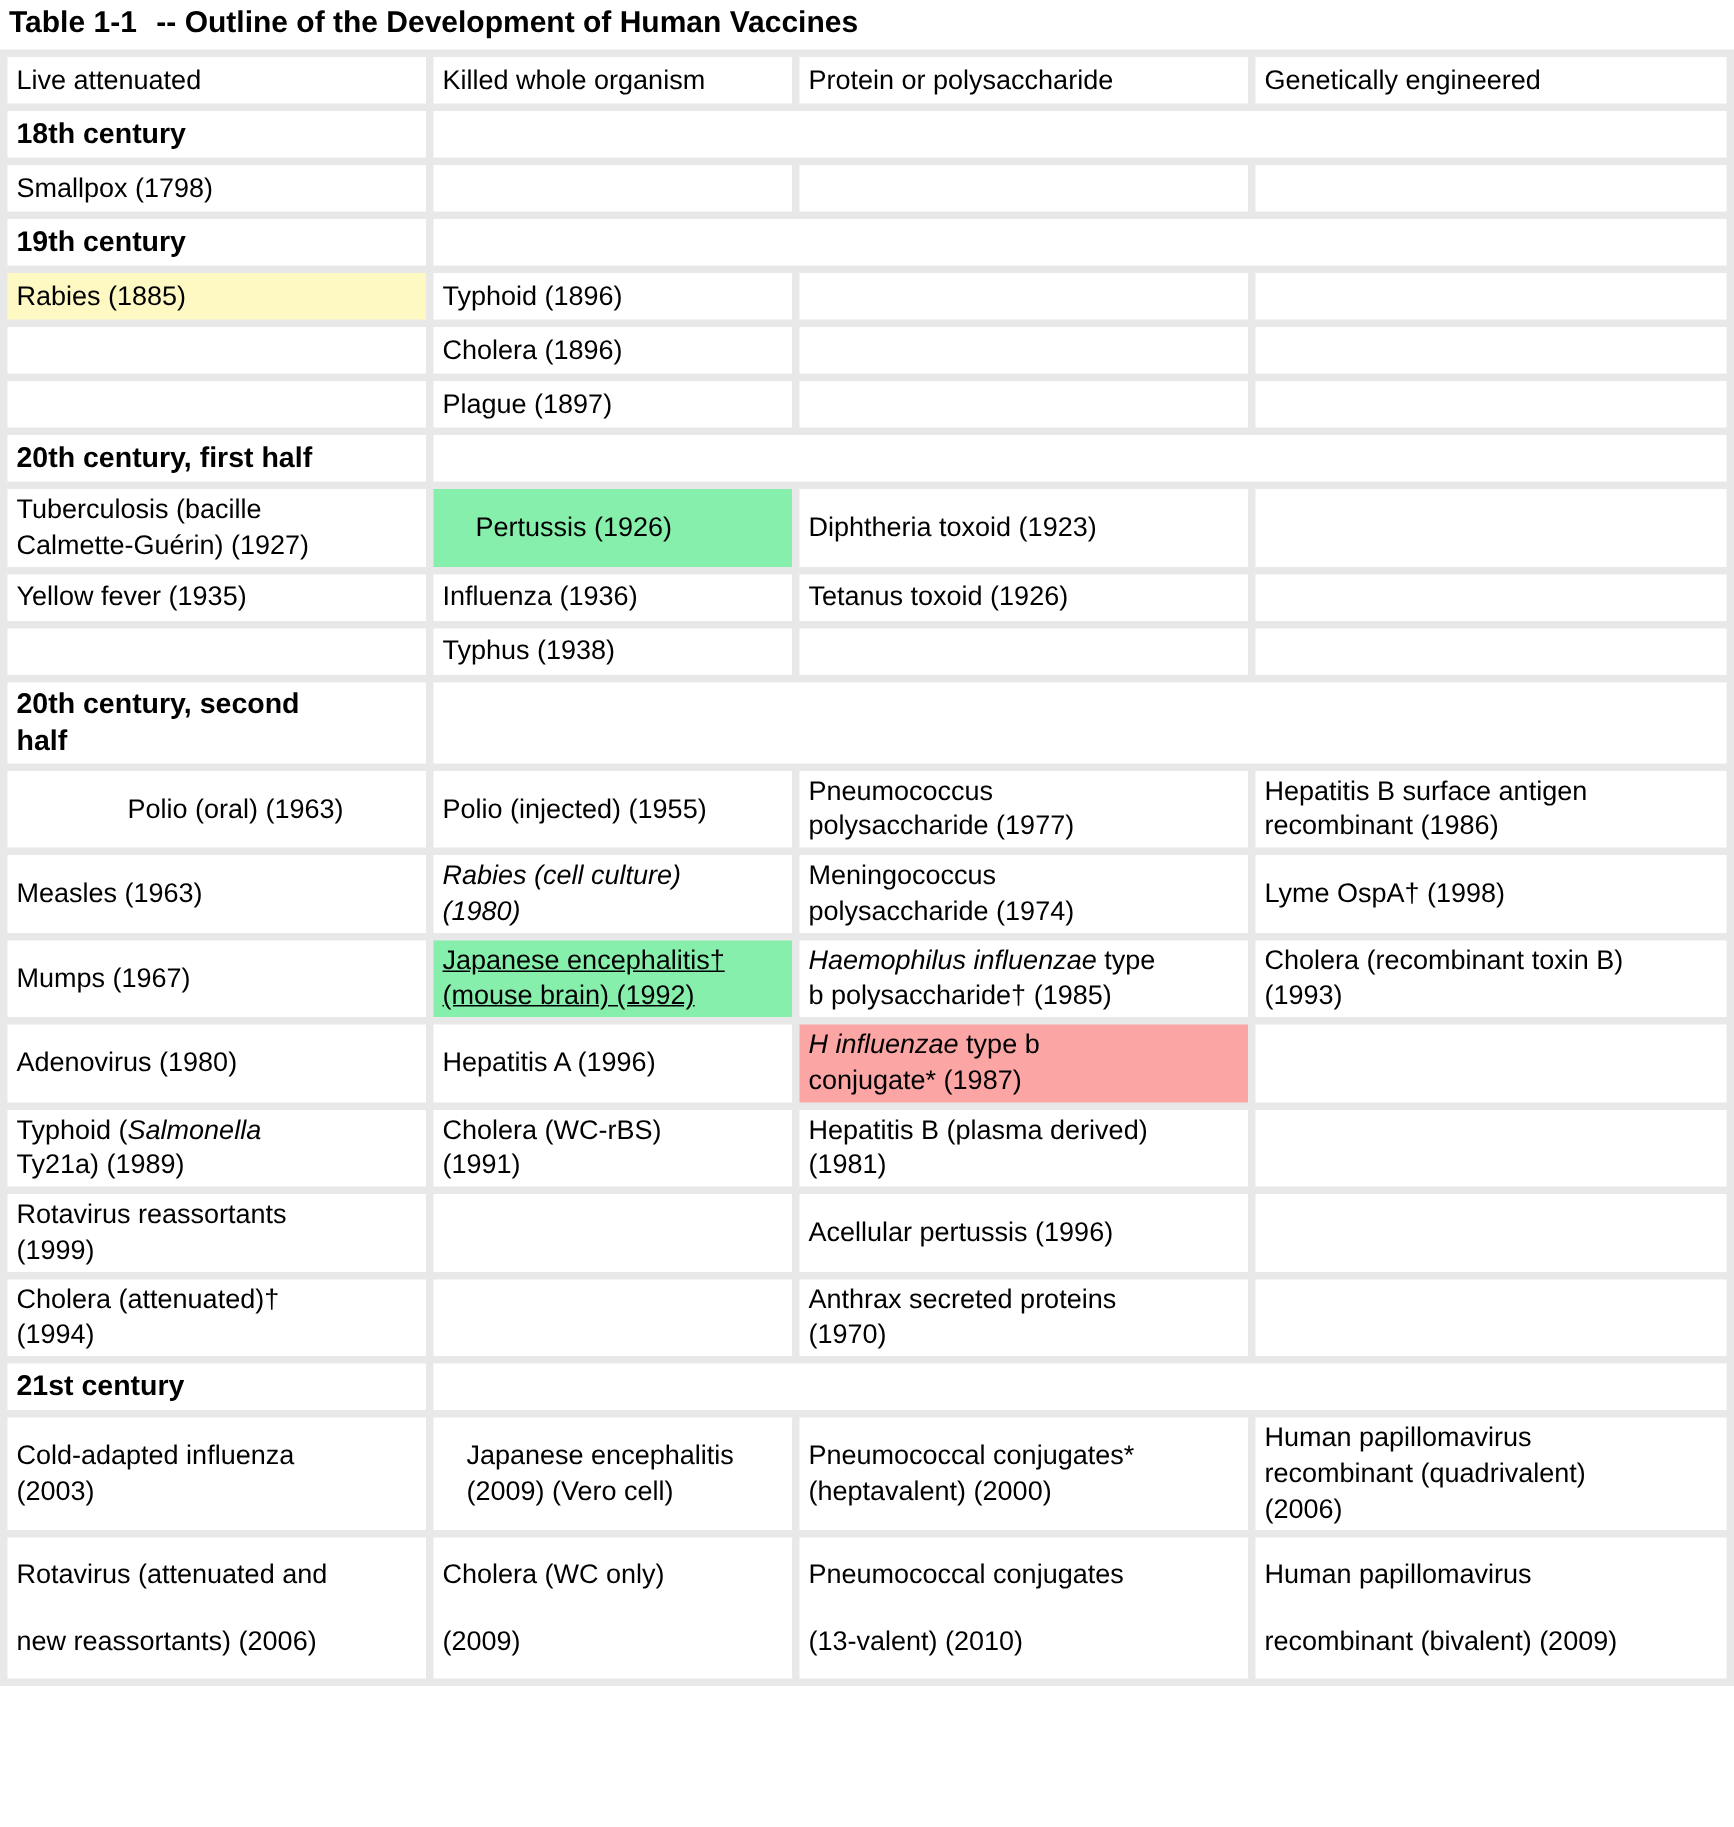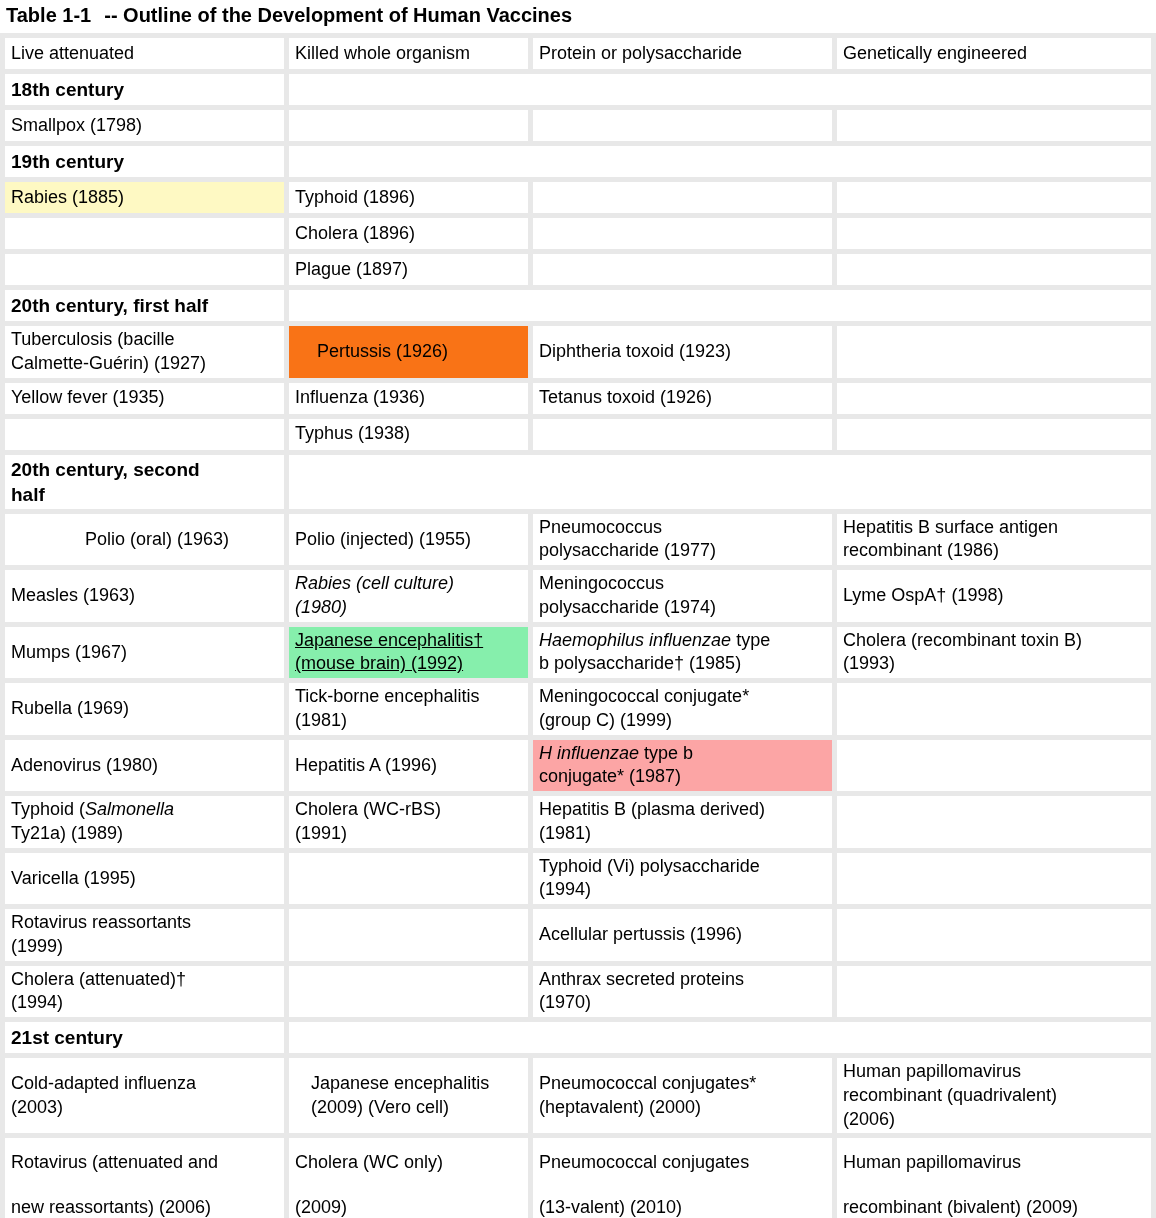--- a/index.html
+++ b/index.html
@@ -159,21 +159,21 @@
         <tr>
           <td class="section-cell" style="background: rgb(255, 255, 255);">
             <div class="cw c1">20th century, first half</div>
           </td>
           <td colspan="3" style="background: rgb(255, 255, 255);"></td>
         </tr>
         <tr>
           <td style="background: rgb(255, 255, 255);">
             <div class="cw c1">Tuberculosis (bacille Calmette-Guérin) (1927)</div>
           </td>
-          <td style="background: #f97316; padding-left: 28px;">
+          <td style="background: #86efac; padding-left: 28px;">
             <div class="cw c2">Pertussis (1926)</div>
           </td>
           <td style="background: rgb(255, 255, 255);">
             <div class="cw c3">Diphtheria toxoid (1923)</div>
           </td>
           <td style="background: rgb(255, 255, 255);">
             <div class="cw c4"></div>
           </td>
         </tr>
         <tr>
@@ -247,34 +247,20 @@
           </td>
           <td style="background: rgb(255, 255, 255);">
             <div class="cw c3"><i>Haemophilus influenzae</i><span> type b polysaccharide† (1985)</span></div>
           </td>
           <td style="background: rgb(255, 255, 255);">
             <div class="cw c4">Cholera (recombinant toxin B) (1993)</div>
           </td>
         </tr>
         <tr>
           <td style="background: rgb(255, 255, 255);">
-            <div class="cw c1">Rubella (1969)</div>
-          </td>
-          <td style="background: rgb(255, 255, 255);">
-            <div class="cw c2">Tick-borne encephalitis (1981)</div>
-          </td>
-          <td style="background: rgb(255, 255, 255);">
-            <div class="cw c3">Meningococcal conjugate* (group C) (1999)</div>
-          </td>
-          <td style="background: rgb(255, 255, 255);">
-            <div class="cw c4"></div>
-          </td>
-        </tr>
-        <tr>
-          <td style="background: rgb(255, 255, 255);">
             <div class="cw c1">Adenovirus (1980)</div>
           </td>
           <td style="background: rgb(255, 255, 255);">
             <div class="cw c2">Hepatitis A (1996)</div>
           </td>
           <td style="background: #fca5a5;">
             <div class="cw c3"><i>H influenzae</i><span> type b conjugate* (1987)</span></div>
           </td>
           <td style="background: rgb(255, 255, 255);">
             <div class="cw c4"></div>
@@ -282,34 +268,20 @@
         </tr>
         <tr>
           <td style="background: rgb(255, 255, 255);">
             <div class="cw c1"><span>Typhoid (</span><i>Salmonella</i><span> Ty21a) (1989)</span></div>
           </td>
           <td style="background: rgb(255, 255, 255);">
             <div class="cw c2">Cholera (WC-rBS) (1991)</div>
           </td>
           <td style="background: rgb(255, 255, 255);">
             <div class="cw c3">Hepatitis B (plasma derived) (1981)</div>
-          </td>
-          <td style="background: rgb(255, 255, 255);">
-            <div class="cw c4"></div>
-          </td>
-        </tr>
-        <tr>
-          <td style="background: rgb(255, 255, 255);">
-            <div class="cw c1">Varicella (1995)</div>
-          </td>
-          <td style="background: rgb(255, 255, 255);">
-            <div class="cw c2"></div>
-          </td>
-          <td style="background: rgb(255, 255, 255);">
-            <div class="cw c3">Typhoid (Vi) polysaccharide (1994)</div>
           </td>
           <td style="background: rgb(255, 255, 255);">
             <div class="cw c4"></div>
           </td>
         </tr>
         <tr>
           <td style="background: rgb(255, 255, 255);">
             <div class="cw c1">Rotavirus reassortants (1999)</div>
           </td>
           <td style="background: rgb(255, 255, 255);">

